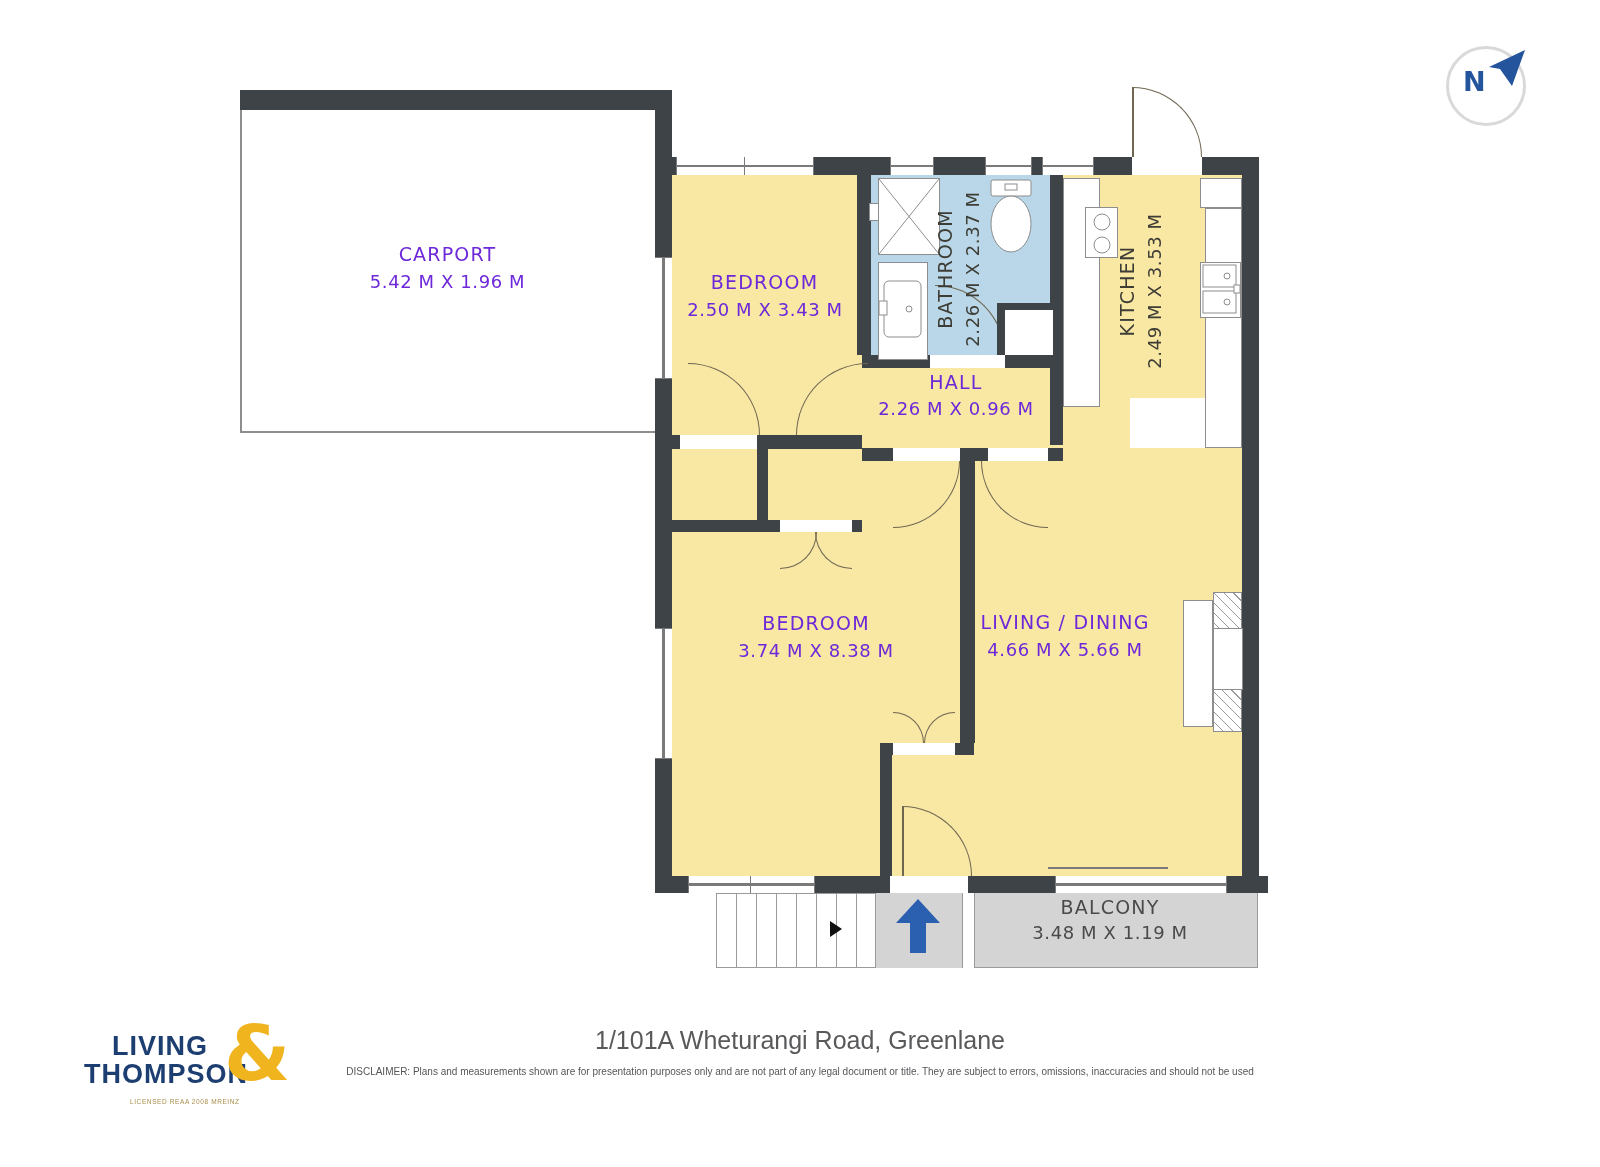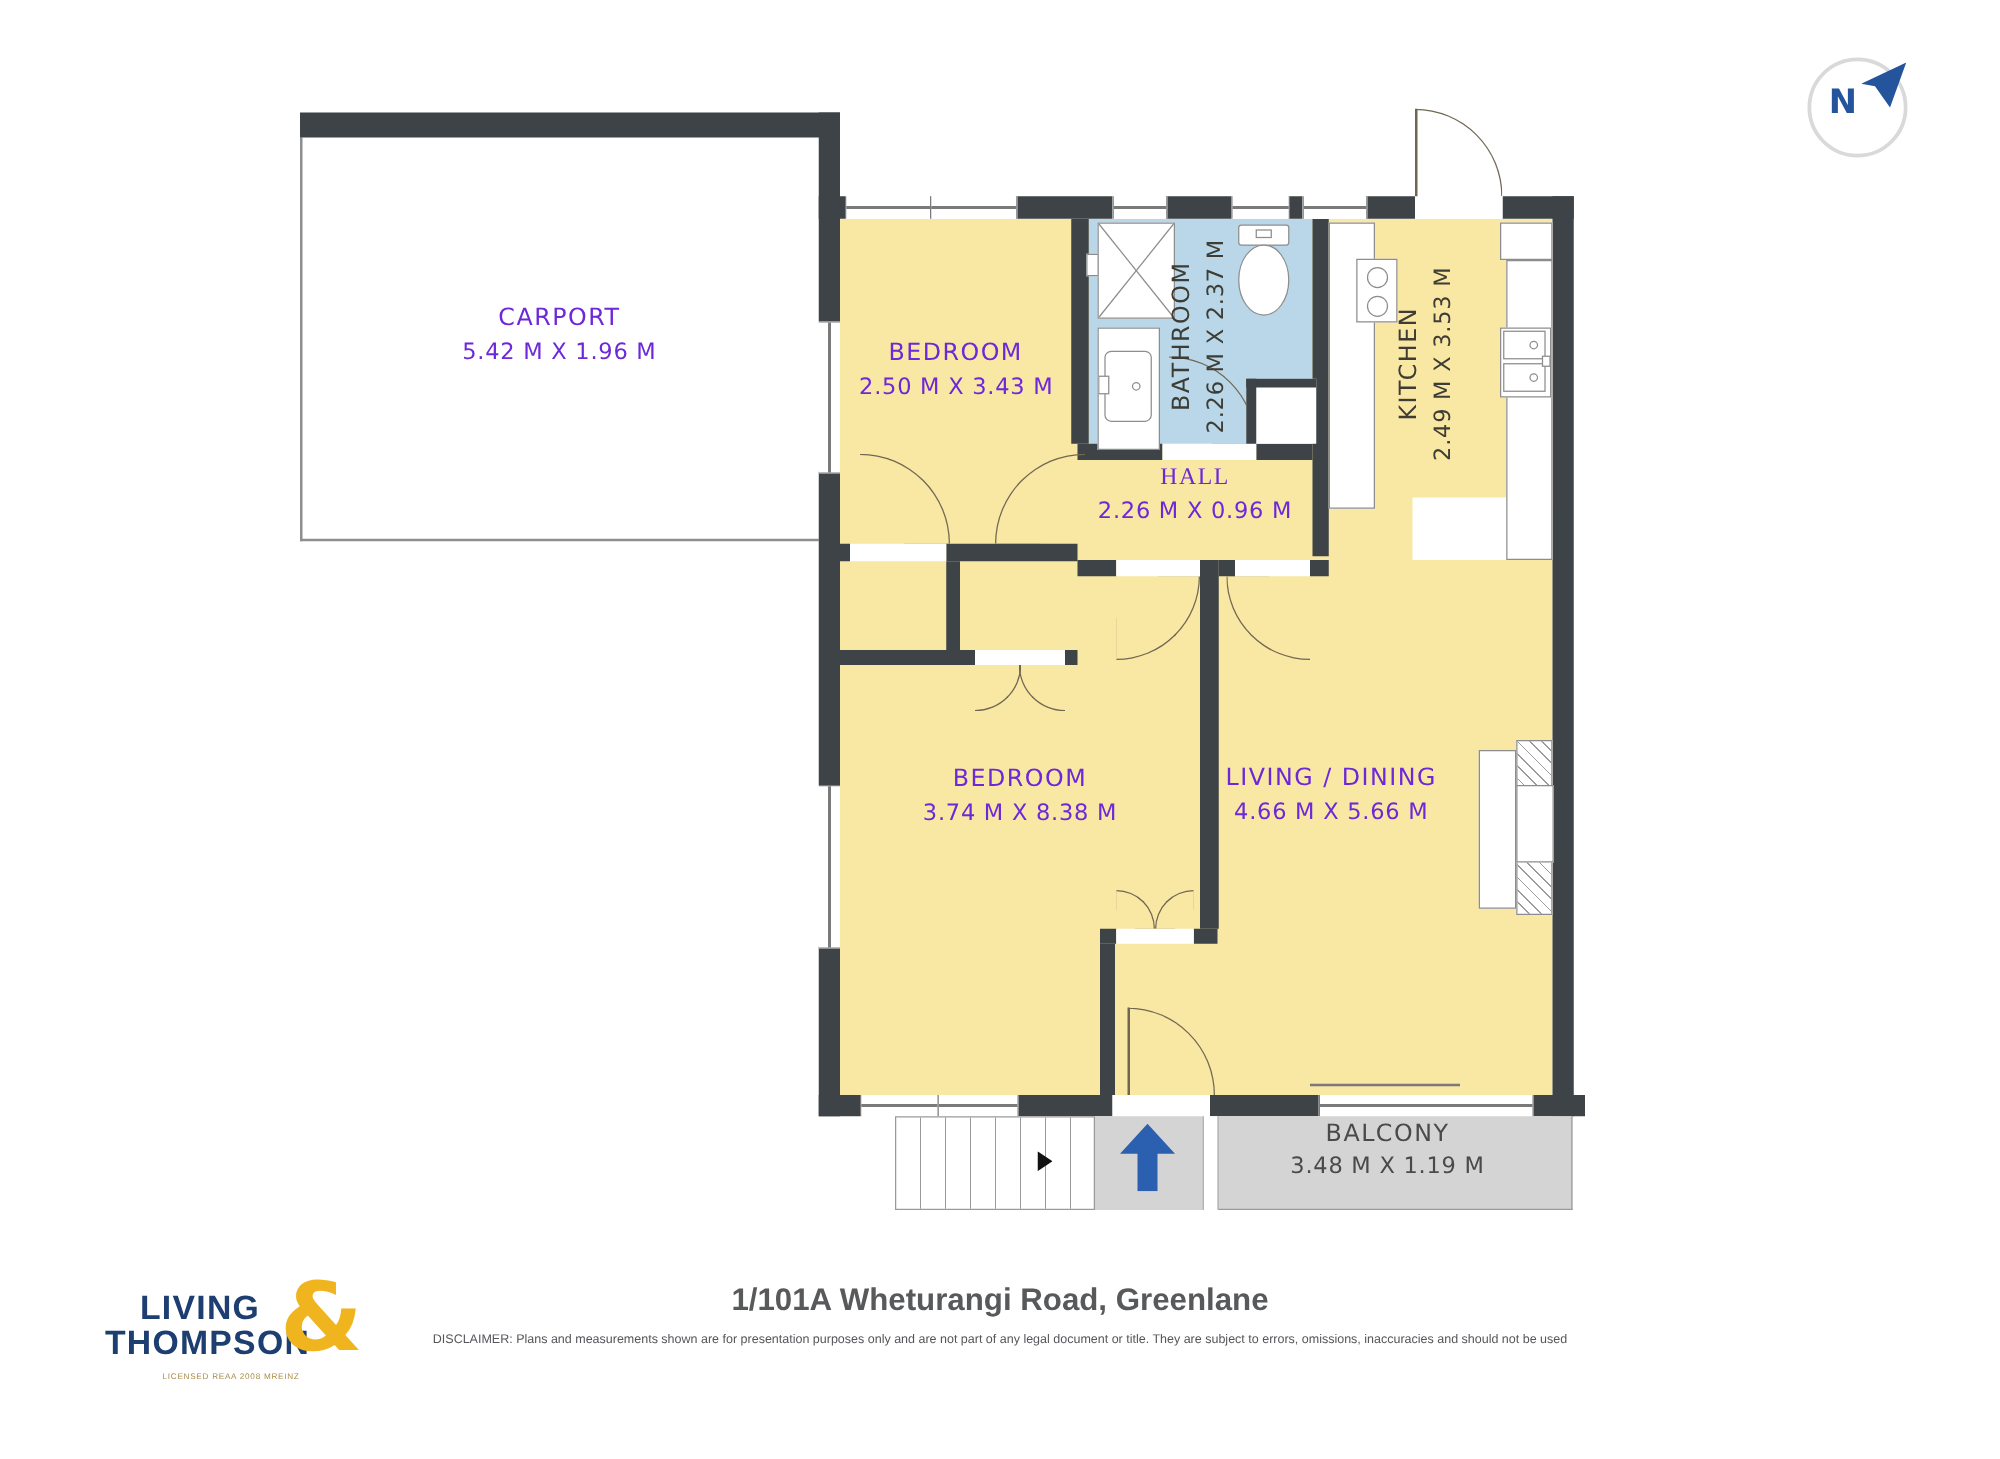--- a/index.html
+++ b/index.html
@@ -27,21 +27,21 @@
        transform:rotate(-90deg);color:#3d3d35;}
   .rot .rname{margin-bottom:6px;}
   .stairs{position:absolute;background:#fff;border:1px solid #9a9a9a;box-sizing:border-box;
           background-image:repeating-linear-gradient(to right,transparent 0 19px,#9a9a9a 19px 20px);}
   .grayarea{position:absolute;background:#d4d4d4;box-sizing:border-box;}
   .hatch{position:absolute;background:#fff;border:1px solid #8d8d8d;box-sizing:border-box;
          background-image:repeating-linear-gradient(45deg,transparent 0 6px,#9a9a9a 6px 7px);}
   .compass{position:absolute;width:74px;height:74px;border:3px solid #d9d9d9;border-radius:50%;background:#fff;}
   .compass-n{position:absolute;font-size:27px;font-weight:bold;color:#24549c;letter-spacing:0;}
   .footer-title{position:absolute;left:0;width:1600px;text-align:center;font-family:"Liberation Sans",sans-serif;
-                font-weight:bold;font-size:25px;color:#58595b;}
+                font-weight:normal;font-size:25px;color:#58595b;}
   .disc{position:absolute;left:0;width:1600px;text-align:center;font-family:"Liberation Sans",sans-serif;
         font-size:10px;color:#55565a;}
   .logo-word{position:absolute;font-family:"Liberation Sans",sans-serif;font-weight:bold;color:#1d3e70;
              font-size:27px;letter-spacing:1px;}
   .logo-amp{position:absolute;font-family:"DejaVu Sans",sans-serif;font-weight:600;color:#f0b41e;font-size:76px;line-height:1;}
   .logo-tag{position:absolute;font-family:"Liberation Sans",sans-serif;font-size:6.5px;letter-spacing:0.6px;color:#a98c4a;}
 </style>
 </head>
 <body>
 
@@ -193,21 +193,21 @@
   <div class="rot" style="left:858px;top:240px;width:200px;height:58px;">
     <div class="rname">BATHROOM</div>
     <div class="rdims">2.26 M X 2.37 M</div>
   </div>
 
   <div class="rot" style="left:1040px;top:262px;width:200px;height:58px;">
     <div class="rname">KITCHEN</div>
     <div class="rdims">2.49 M X 3.53 M</div>
   </div>
 
-  <div class="rlabel rname" style="left:862px;top:371px;width:188px;font-family:Liberation Serif, serif;">HALL</div>
+  <div class="rlabel rname" style="left:862px;top:371px;width:188px;">HALL</div>
   <div class="rlabel rdims" style="left:862px;top:398px;width:188px;">2.26 M X 0.96 M</div>
 
   <div class="rlabel rname" style="left:672px;top:612px;width:288px;">BEDROOM</div>
   <div class="rlabel rdims" style="left:672px;top:640px;width:288px;">3.74 M X 8.38 M</div>
 
   <div class="rlabel rname" style="left:955px;top:611px;width:220px;">LIVING / DINING</div>
   <div class="rlabel rdims" style="left:955px;top:639px;width:220px;">4.66 M X 5.66 M</div>
 
   <div class="rlabel rname" style="left:980px;top:896px;width:260px;color:#4a4a4a;">BALCONY</div>
   <div class="rlabel rdims" style="left:980px;top:922px;width:260px;color:#4a4a4a;">3.48 M X 1.19 M</div>

